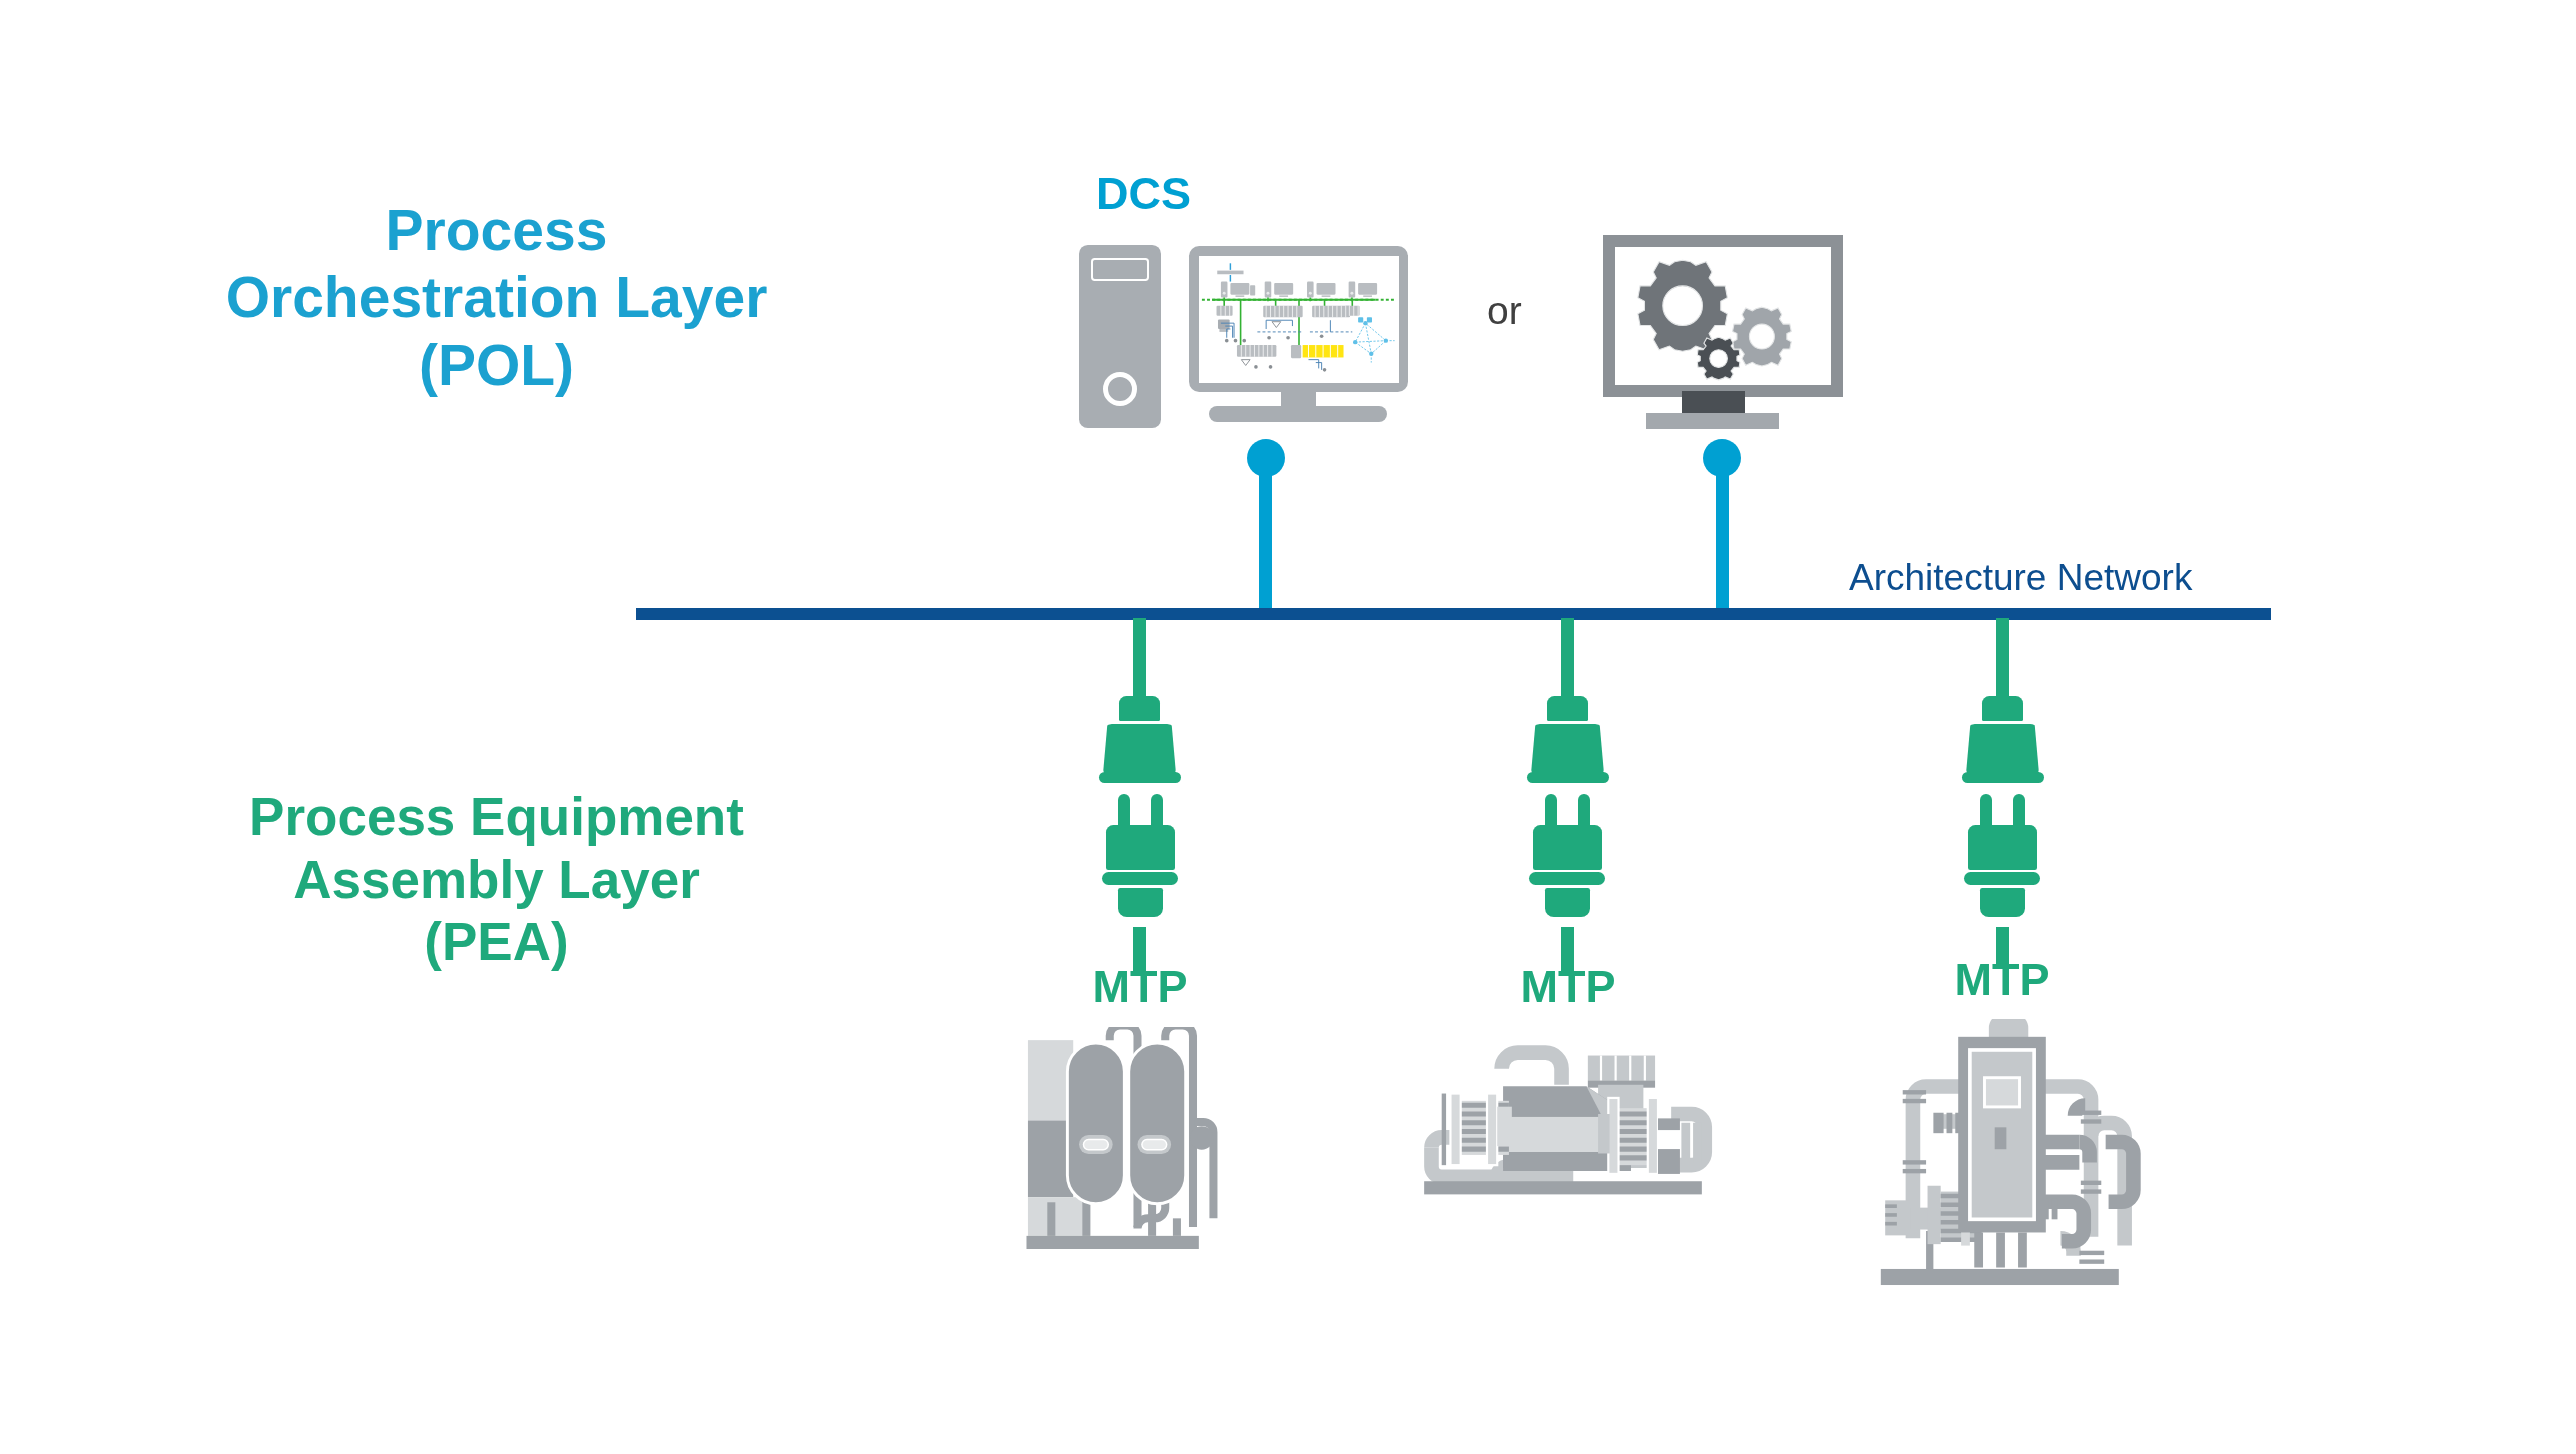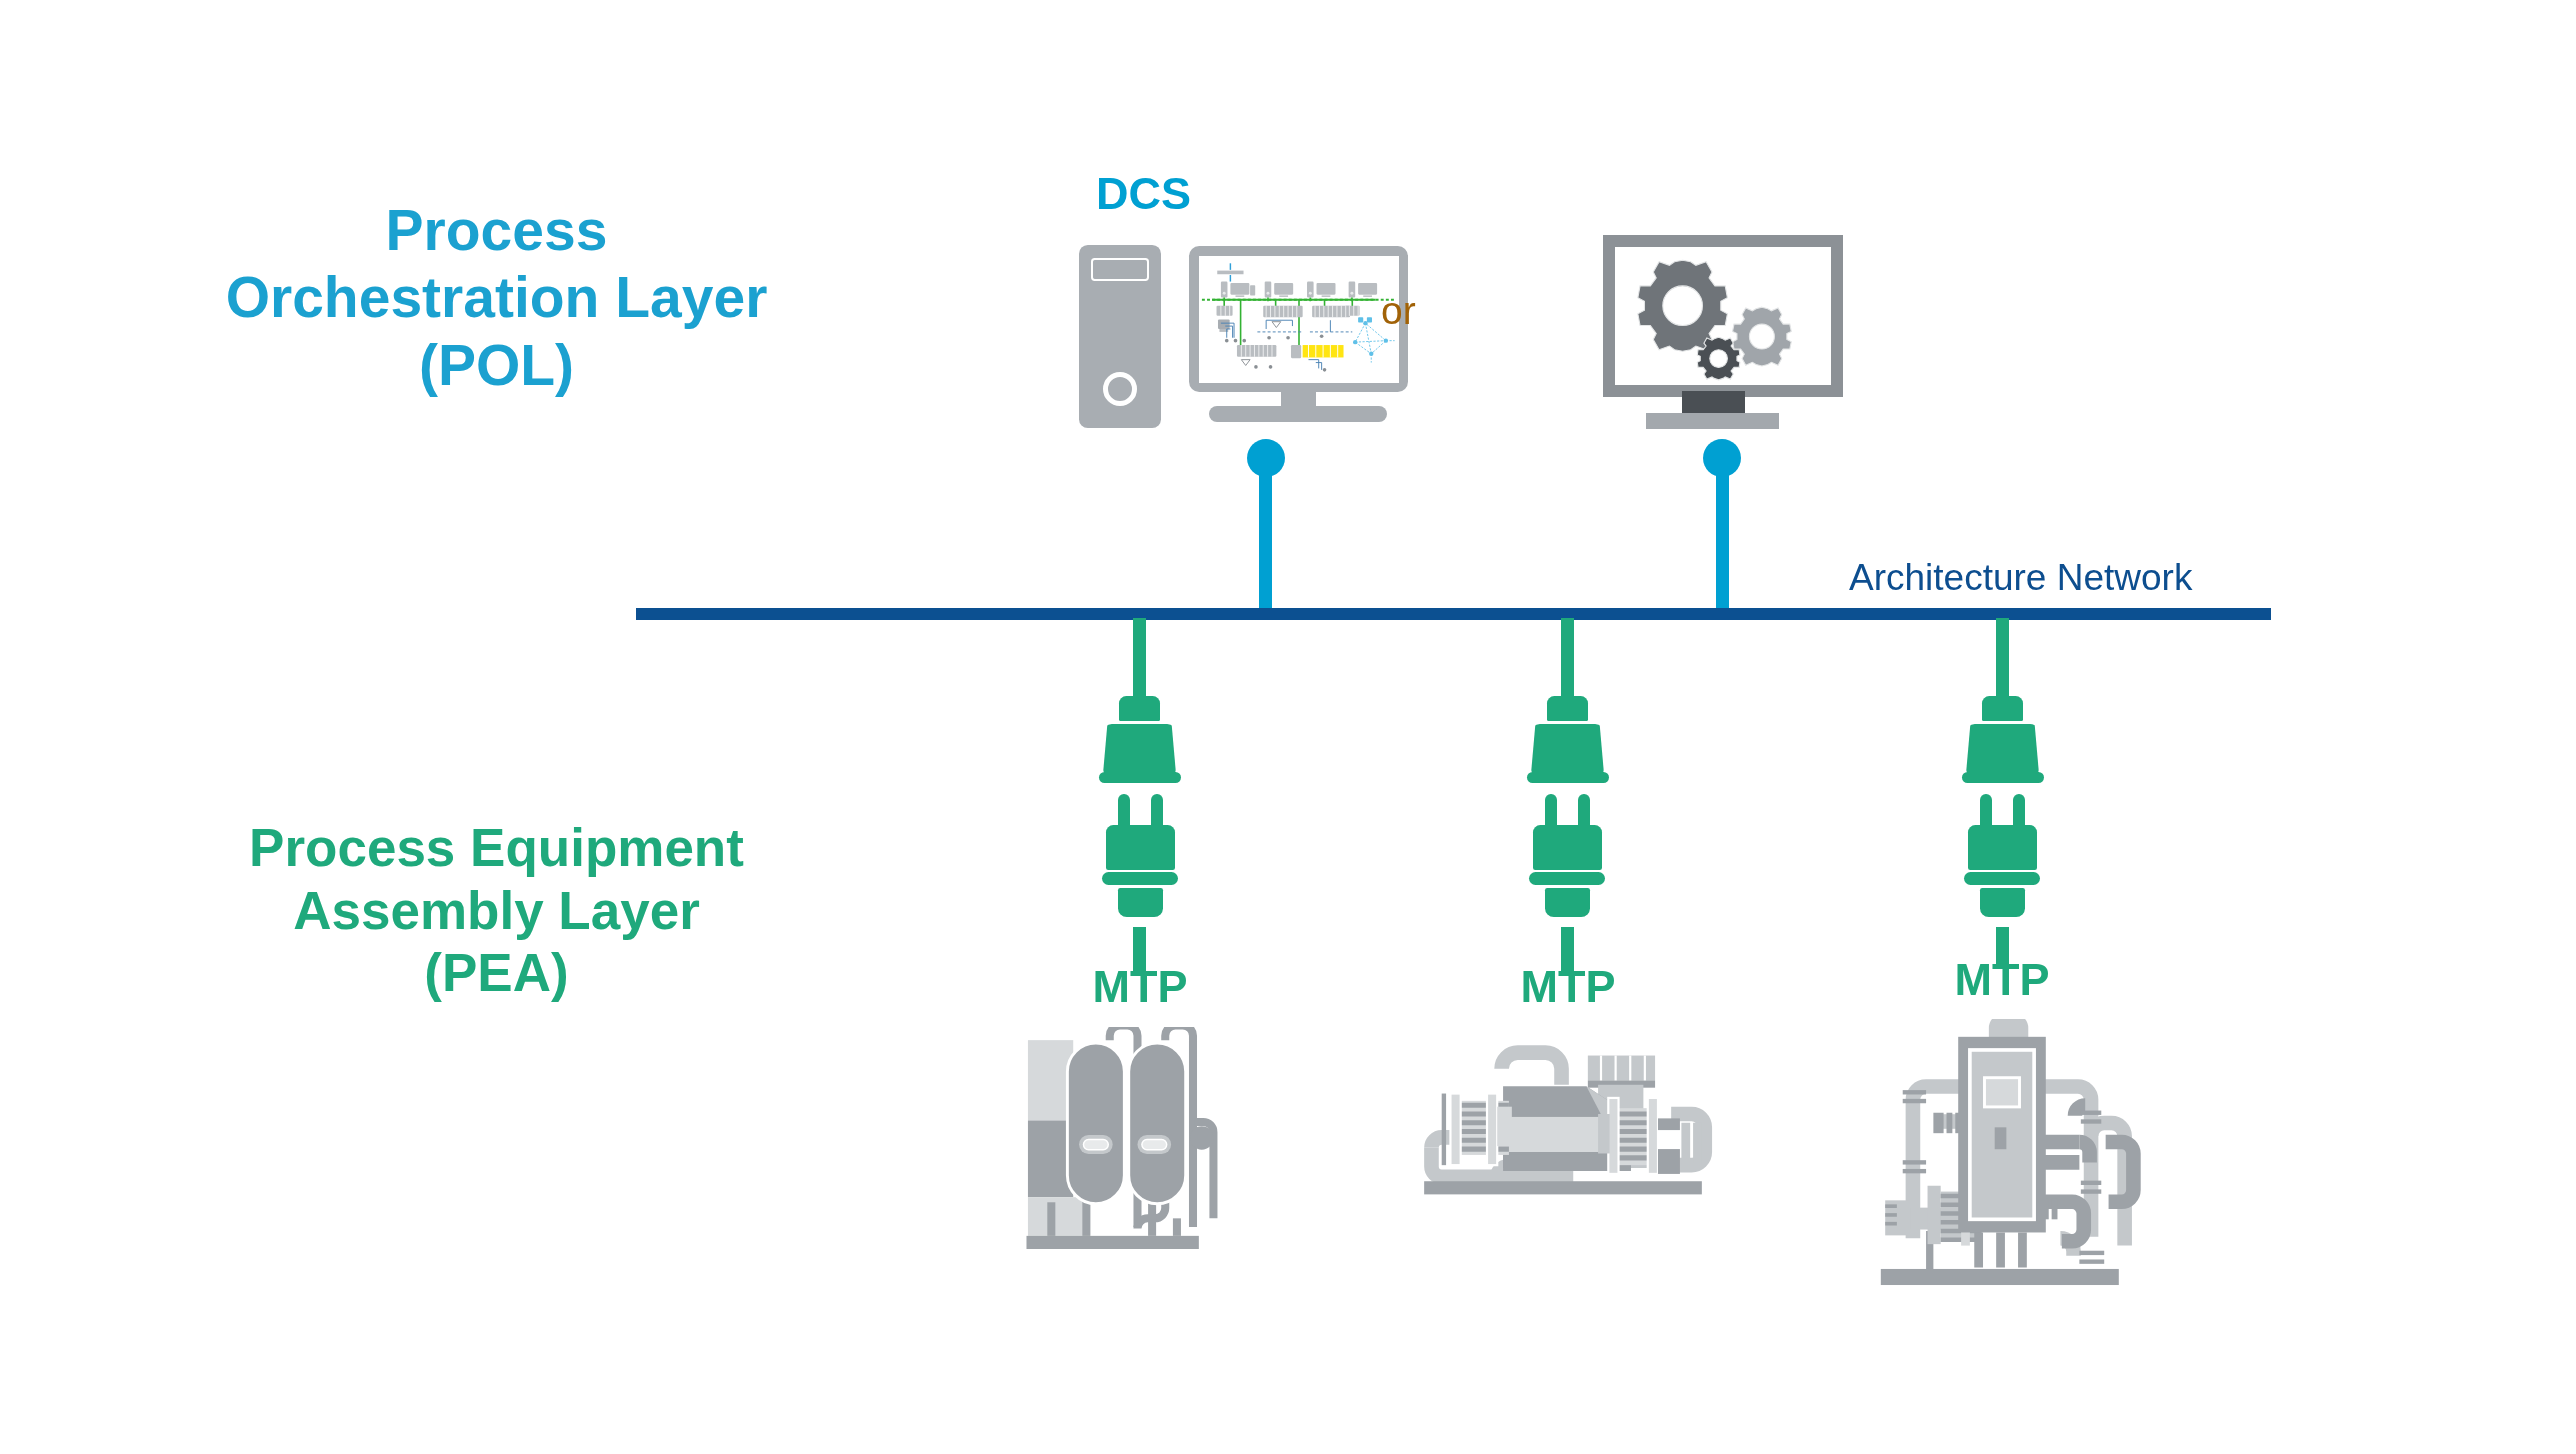--- a/index.html
+++ b/index.html
@@ -17,35 +17,35 @@
     text-align:center;
     font-weight:bold;
     line-height:1.18;
     white-space:pre-line;
   }
   #pol-label{
     left:102px; top:197px; width:789px;
     font-size:57px; color:#1BA1D0;
   }
   #pea-label{
-    left:102px; top:817px; width:789px;
+    left:102px; top:786px; width:789px;
     font-size:53px; color:#1FA97C;
   }
 
   
   .node-title{
     position:absolute; font-weight:bold; font-size:45px;
     color:#00A0D2; white-space:nowrap;
   }
   #dcs-title{ left:1096px; top:168px; width:263px; }
   #scada-title{ left:1586px; top:168px; width:292px; }
 
   #or-text{
-    position:absolute; left:1381px; top:289px;
-    font-size:39px; color:#a16207; font-weight:normal;
+    position:absolute; left:1487px; top:289px;
+    font-size:39px; color:#404040; font-weight:normal;
   }
 
   
   #dcs-tower{
     position:absolute; left:1079px; top:245px;
     width:82px; height:183px;
     background:#A8ADB2; border-radius:8.8px;
   }
   #dcs-tower-slot{
     position:absolute; left:11.7px; top:13px;

